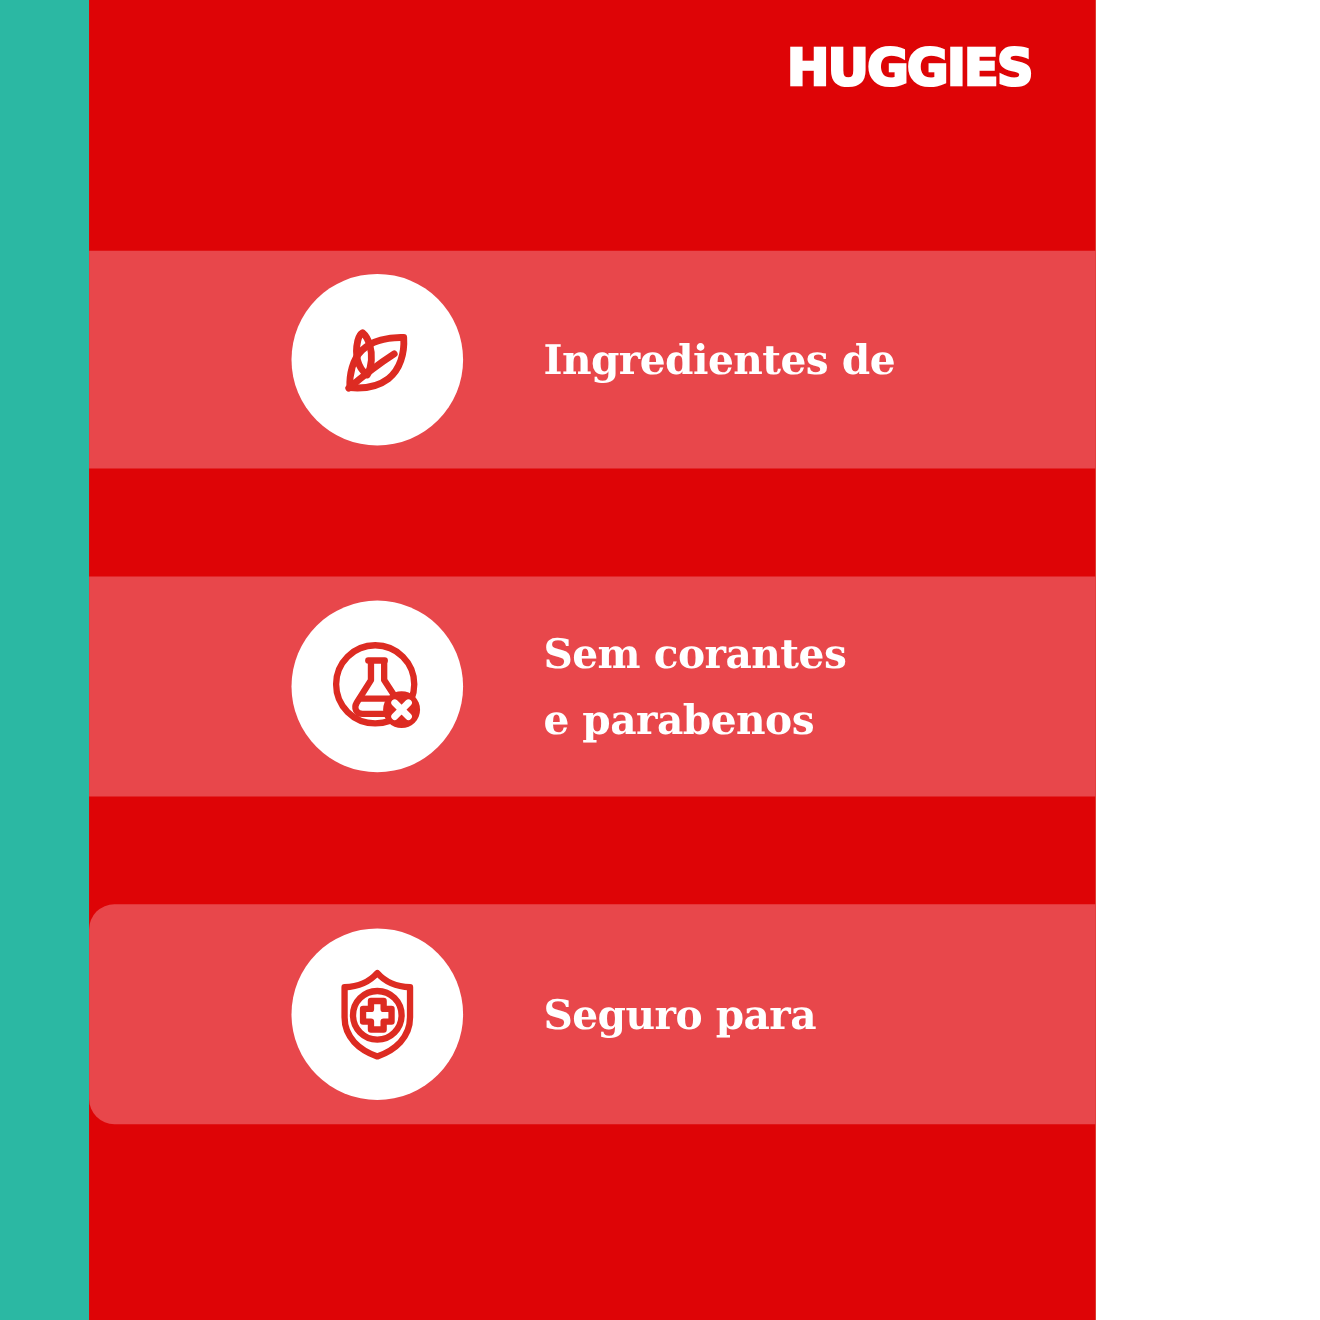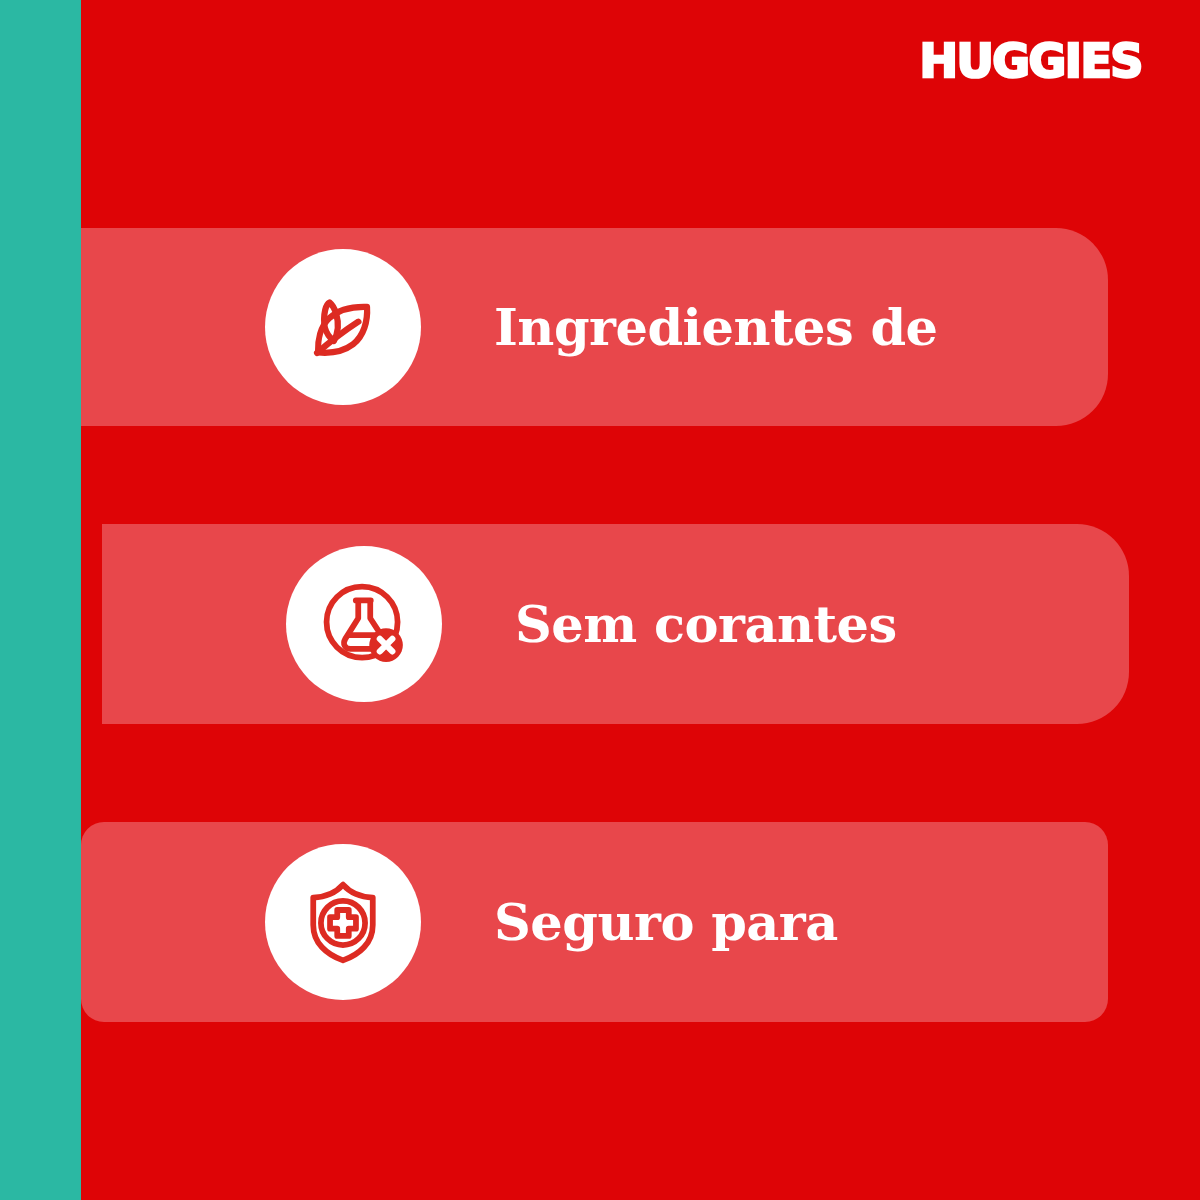--- a/index.html
+++ b/index.html
@@ -2,21 +2,21 @@
 <html><head>
 <meta charset="utf-8">
 <style>
   html, body {
     margin: 0;
     padding: 0;
     background: #ffffff;
   }
   #canvas {
     position: relative;
-    width: 1200px;
+    width: 996px;
     height: 1200px;
     overflow: hidden;
     background: #c2410c;
     font-family: "Liberation Sans", sans-serif;
   }
 
   
   #teal-stripe {
     position: absolute;
     left: 0;
@@ -56,21 +56,21 @@
     position: absolute;
     left: 81px;
     width: 1027px;
     background: #E8474B;
     border-top-right-radius: 52px;
     border-bottom-right-radius: 52px;
     display: flex;
     align-items: center;
   }
   #feature-card-0 { top: 228px; height: 198px; }
-  #feature-card-1 { top: 524px; height: 200px; margin-left: 21px; }
+  #feature-card-1 { top: 524px; height: 200px; }
   #feature-card-2 { top: 822px; height: 200px; border-radius: 23px; }
 
   .icon-badge {
     position: absolute;
     left: 184px;
     top: 50%;
     transform: translateY(-50%);
     width: 156px;
     height: 156px;
     border-radius: 50%;
@@ -85,21 +85,21 @@
     display: block;
   }
 
   .feature-text {
     position: absolute;
     left: 413px;
     right: 28px;
     color: #FFFFFF;
     font-family: "DejaVu Serif", serif;
     font-weight: 700;
-    font-size: 51px;
+    font-size: 37px;
     line-height: 60px;
     letter-spacing: -0.5px;
   }
   .feature-text .tline { display: block; white-space: nowrap; }
 </style>
 </head>
 <body>
 
 <div id="canvas">
 
@@ -127,20 +127,21 @@
         <circle cx="48" cy="48" r="37"></circle>
         <path d="M41.5 25.5 L57 25.5"></path>
         <path d="M44 26 L44 44 L30.5 65.5 C27.5 70.5 30 76 36 76 L65 76 C71 76 73.5 70.5 70.5 65.5 L56.5 44 L56.5 26"></path>
         <path d="M35 61.5 L65.5 61.5"></path>
         <circle cx="73" cy="72" r="17.5" fill="#DD2B22" stroke="none"></circle>
         <path d="M66.5 65.5 L79.5 78.5 M79.5 65.5 L66.5 78.5" stroke="#FFFFFF" stroke-width="6.5"></path>
       </svg>
     </div>
     <div class="feature-text">
       <span class="tline">Sem corantes</span>
+      <span class="tline">e parabenos</span>
     </div>
   </div>
 
   <div class="feature-card" id="feature-card-2">
     <div class="icon-badge">
       <svg viewBox="0 0 100 100" fill="none" stroke="#DD2B22" stroke-width="6" stroke-linecap="round" stroke-linejoin="round">
         <path d="M50 11 C43 19 32 24 19 24.5 L19 53 C19 72 33 84 50 90 C67 84 81 72 81 53 L81 24.5 C68 24 57 19 50 11 Z"></path>
         <circle cx="50" cy="51" r="23"></circle>
         <path d="M44 37.5 L56 37.5 L56 45 L63.5 45 L63.5 57 L56 57 L56 64.5 L44 64.5 L44 57 L36.5 57 L36.5 45 L44 45 Z"></path>
       </svg>

